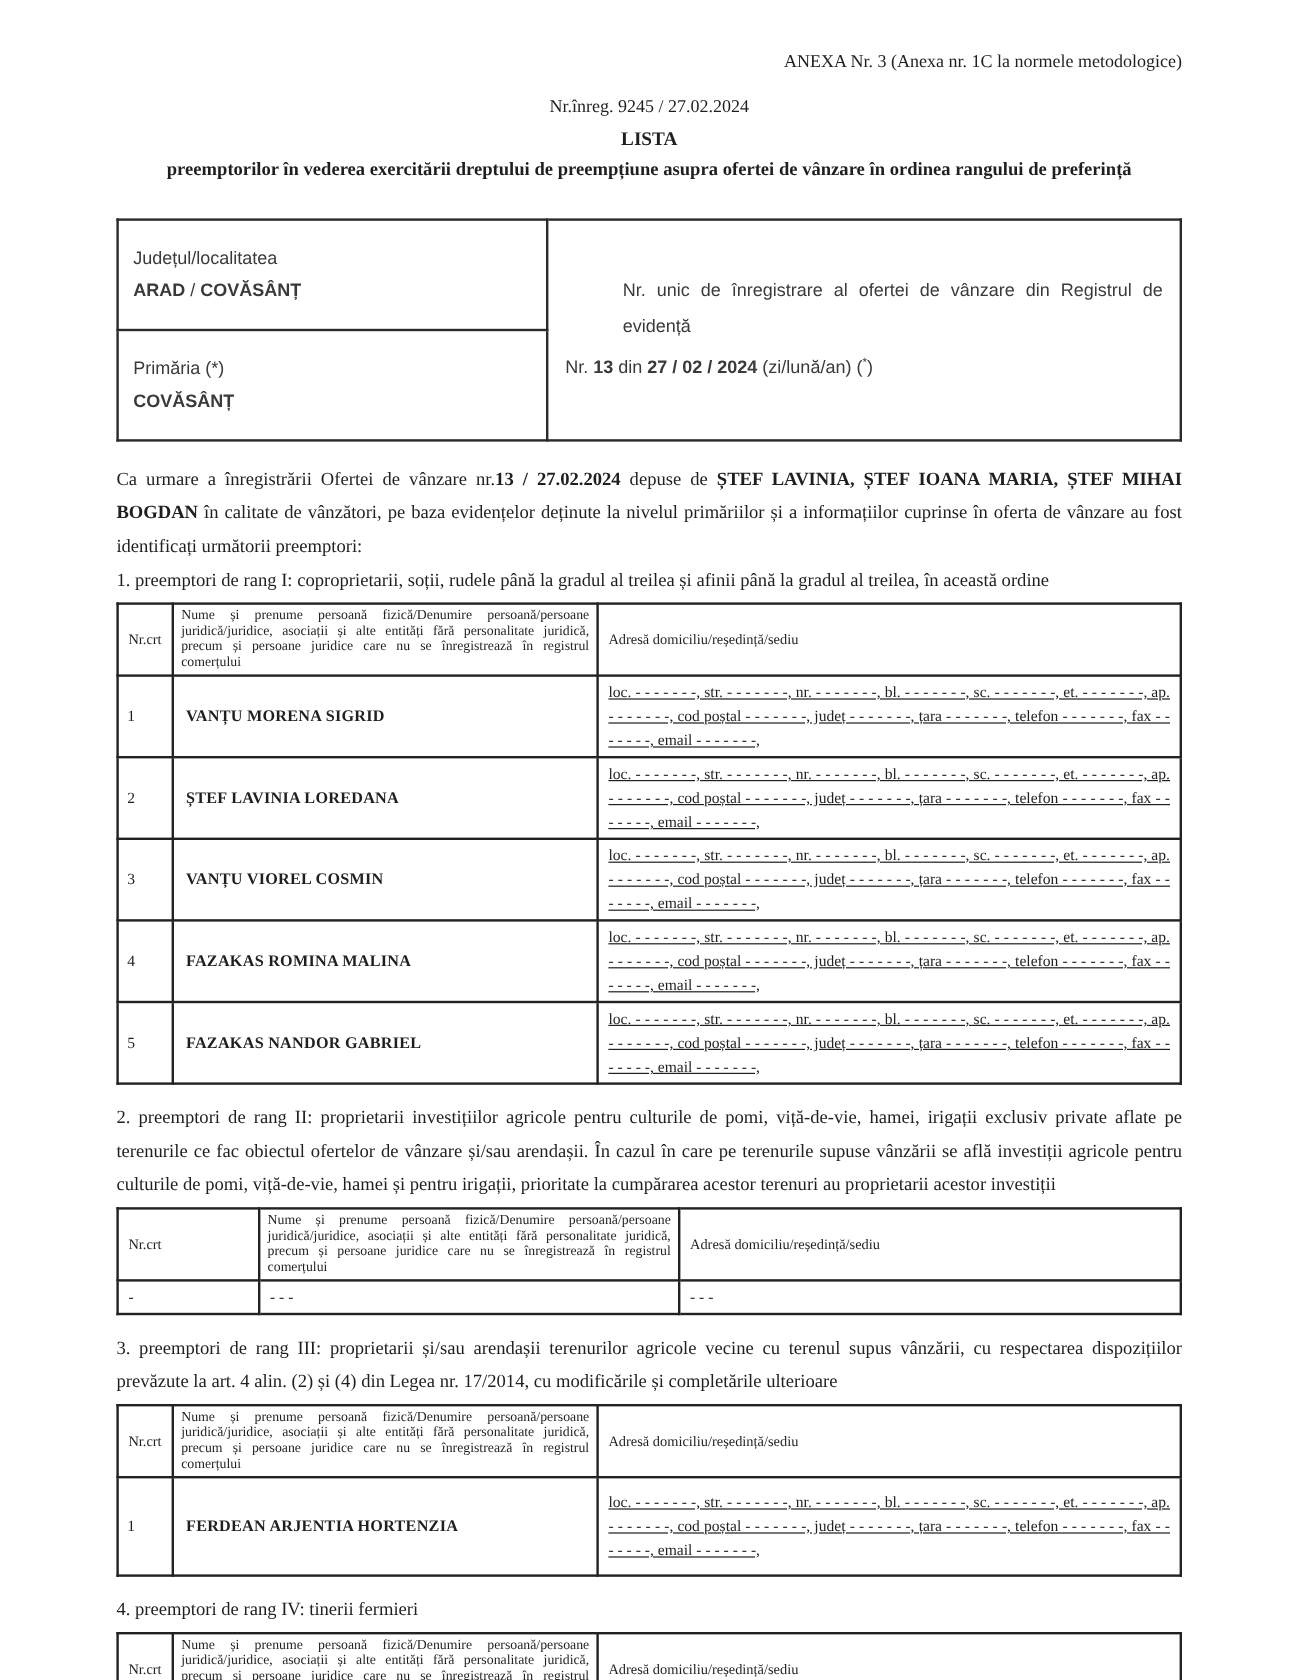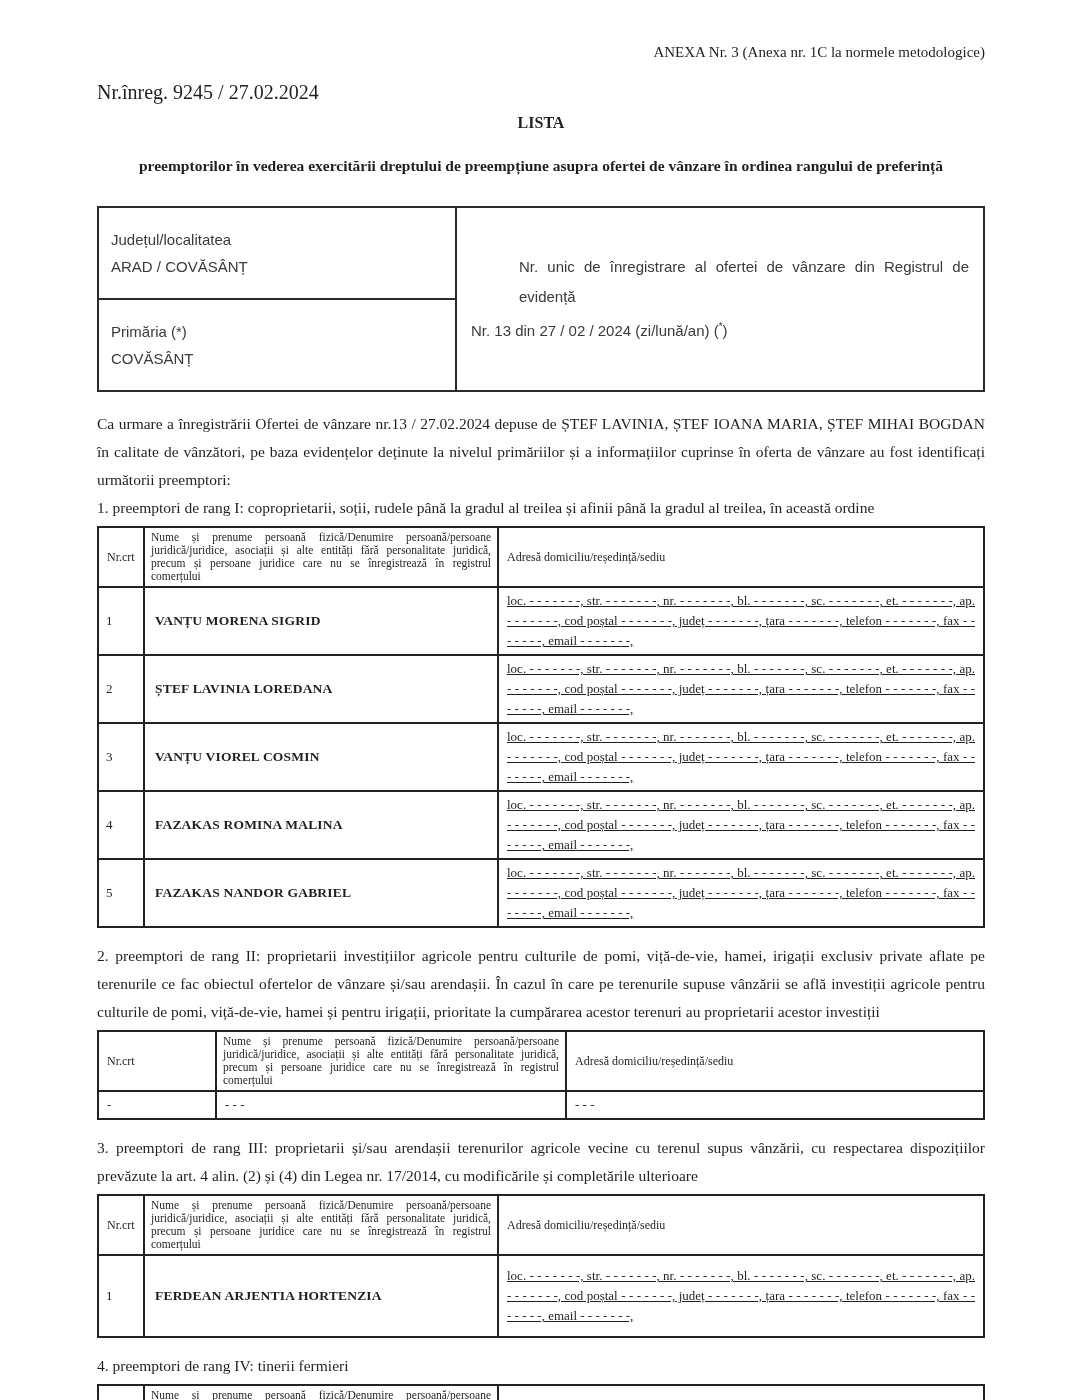--- a/index.html
+++ b/index.html
@@ -6,25 +6,25 @@
   html, body { background: #ffffff; }
   body {
     width: 1082px; height: 1400px;
     color: #1f1f1f;
     font-family: "Liberation Serif", serif;
     overflow: hidden;
   }
   .page { width: 888px; margin-left: 97px; padding-top: 44px; }
 
   .line-anexa { text-align: right; font-size: 15px; }
-  .line-reg   { text-align: left; font-size: 20px; margin-top: 20px; }
+  .line-reg   { text-align: center; font-size: 15px; margin-top: 20px; }
   .doc-title  { text-align: center; font-size: 16px; font-weight: bold; margin-top: 10px; }
-  .doc-subtitle { text-align: center; font-size: 15.5px; font-weight: bold; line-height: 28px; margin-top: 20px; }
+  .doc-subtitle { text-align: center; font-size: 15.5px; font-weight: bold; line-height: 28px; margin-top: 2px; }
 
-  .b { font-weight: normal; }
+  .b { font-weight: bold; }
   sup { font-size: 10px; }
 
   
   .info-box {
     width: 100%; border-collapse: collapse; table-layout: fixed;
     margin-top: 26px;
     font-family: "Liberation Sans", sans-serif;
     color: #3a3a3a;
   }
   .info-box td { border: 2px solid #2a2a2a; vertical-align: middle; }

